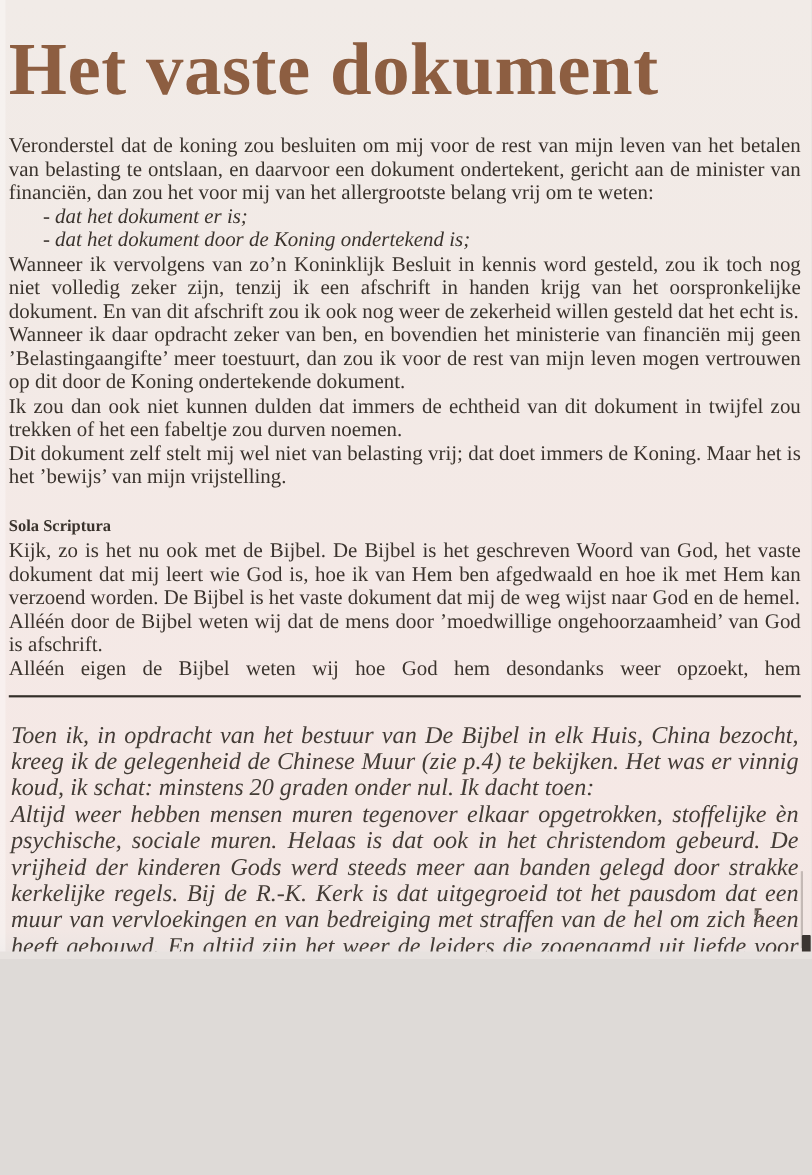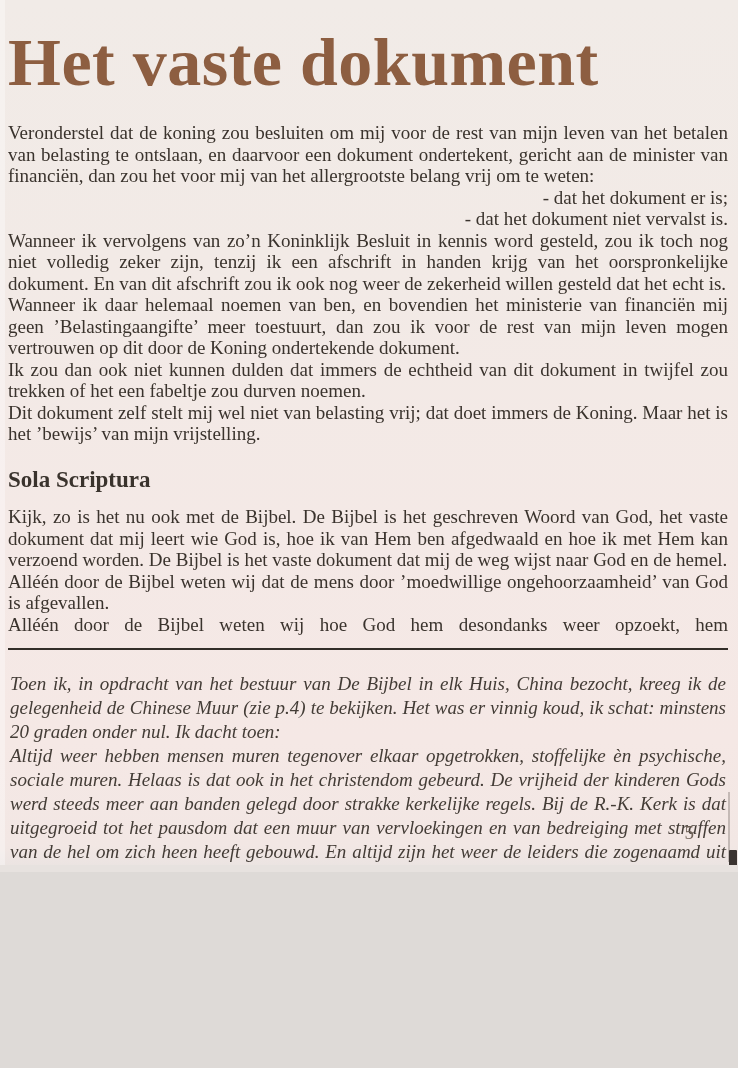--- a/index.html
+++ b/index.html
@@ -31,37 +31,38 @@
   }
   .body-text {
     margin: 26px 10px 0 8px;
     font-size: 19px;
     line-height: 21.5px;
     text-align: justify;
   }
   .body-text p { margin: 0; }
   .bullet-list p {
     margin-left: 31px;
-    text-align: right;
+    text-align: left;
+    font-style: italic;
   }
   .subheading {
-    font-size: 23px;
+    font-size: 15px;
     line-height: 21.5px;
     font-weight: bold;
-    margin: 24px 0 16px 0;
+    margin: 24px 0 0 0;
   }
   .justify-last { text-align-last: justify; }
   .rule {
     border: none;
     border-top: 2.5px solid #332e29;
     margin: 13px 10px 0 8px;
   }
   .footnote {
     margin: 22px 12px 0 10px;
-    font-size: 19px;
+    font-size: 22px;
     line-height: 24px;
     font-style: italic;
     text-align: justify;
     color: #433c36;
   }
   .footnote p { margin: 0; }
   .page-number {
     position: absolute;
     right: 44px;
     bottom: 28px;
@@ -96,30 +97,30 @@
 <body>
 
 <div class="scan">
 
   <h1 class="page-title">Het vaste dokument</h1>
 
   <div class="body-text">
     <p>Veronderstel dat de koning zou besluiten om mij voor de rest van mijn leven van het betalen van belasting te ontslaan, en daarvoor een dokument ondertekent, gericht aan de minister van financiën, dan zou het voor mij van het allergrootste belang vrij om te weten:</p>
     <div class="bullet-list">
       <p>- dat het dokument er is;</p>
-      <p>- dat het dokument niet vervalst is.</p>
+      <p>- dat het dokument door de Koning ondertekend is;</p>
     </div>
     <p>Wanneer ik vervolgens van zo’n Koninklijk Besluit in kennis word gesteld, zou ik toch nog niet volledig zeker zijn, tenzij ik een afschrift in handen krijg van het oorspronkelijke dokument. En van dit afschrift zou ik ook nog weer de zekerheid willen gesteld dat het echt is.</p>
-    <p>Wanneer ik daar helemaal noemen van ben, en bovendien het ministerie van financiën mij geen ’Belastingaangifte’ meer toestuurt, dan zou ik voor de rest van mijn leven mogen vertrouwen op dit door de Koning ondertekende dokument.</p>
+    <p>Wanneer ik daar opdracht zeker van ben, en bovendien het ministerie van financiën mij geen ’Belastingaangifte’ meer toestuurt, dan zou ik voor de rest van mijn leven mogen vertrouwen op dit door de Koning ondertekende dokument.</p>
     <p>Ik zou dan ook niet kunnen dulden dat immers de echtheid van dit dokument in twijfel zou trekken of het een fabeltje zou durven noemen.</p>
     <p>Dit dokument zelf stelt mij wel niet van belasting vrij; dat doet immers de Koning. Maar het is het ’bewijs’ van mijn vrijstelling.</p>
     <h2 class="subheading">Sola Scriptura</h2>
     <p>Kijk, zo is het nu ook met de Bijbel. De Bijbel is het geschreven Woord van God, het vaste dokument dat mij leert wie God is, hoe ik van Hem ben afgedwaald en hoe ik met Hem kan verzoend worden. De Bijbel is het vaste dokument dat mij de weg wijst naar God en de hemel.</p>
-    <p>Alléén door de Bijbel weten wij dat de mens door ’moedwillige ongehoorzaamheid’ van God is afgevallen.</p>
-    <p class="justify-last">Alléén door de Bijbel weten wij hoe God hem desondanks weer opzoekt, hem</p>
+    <p>Alléén door de Bijbel weten wij dat de mens door ’moedwillige ongehoorzaamheid’ van God is afschrift.</p>
+    <p class="justify-last">Alléén eigen de Bijbel weten wij hoe God hem desondanks weer opzoekt, hem</p>
   </div>
 
   <hr class="rule">
 
   <div class="footnote">
     <p>Toen ik, in opdracht van het bestuur van De Bijbel in elk Huis, China bezocht, kreeg ik de gelegenheid de Chinese Muur (zie p.4) te bekijken. Het was er vinnig koud, ik schat: minstens 20 graden onder nul. Ik dacht toen:</p>
     <p>Altijd weer hebben mensen muren tegenover elkaar opgetrokken, stoffelijke èn psychische, sociale muren. Helaas is dat ook in het christendom gebeurd. De vrijheid der kinderen Gods werd steeds meer aan banden gelegd door strakke kerkelijke regels. Bij de R.-K. Kerk is dat uitgegroeid tot het pausdom dat een muur van vervloekingen en van bedreiging met straffen van de hel om zich heen heeft gebouwd. En altijd zijn het weer de leiders die zogenaamd uit liefde voor het eenvoudige volk, maar in feite vanwege eigen machtsbegeerte die muren hebben opgetrokken en gehandhaafd. Maar we hebben deze belofte: ”Met mijn God spring ik over een muur” (Ps. 18:30).</p>
   </div>
 
   <div class="page-number">5</div>

